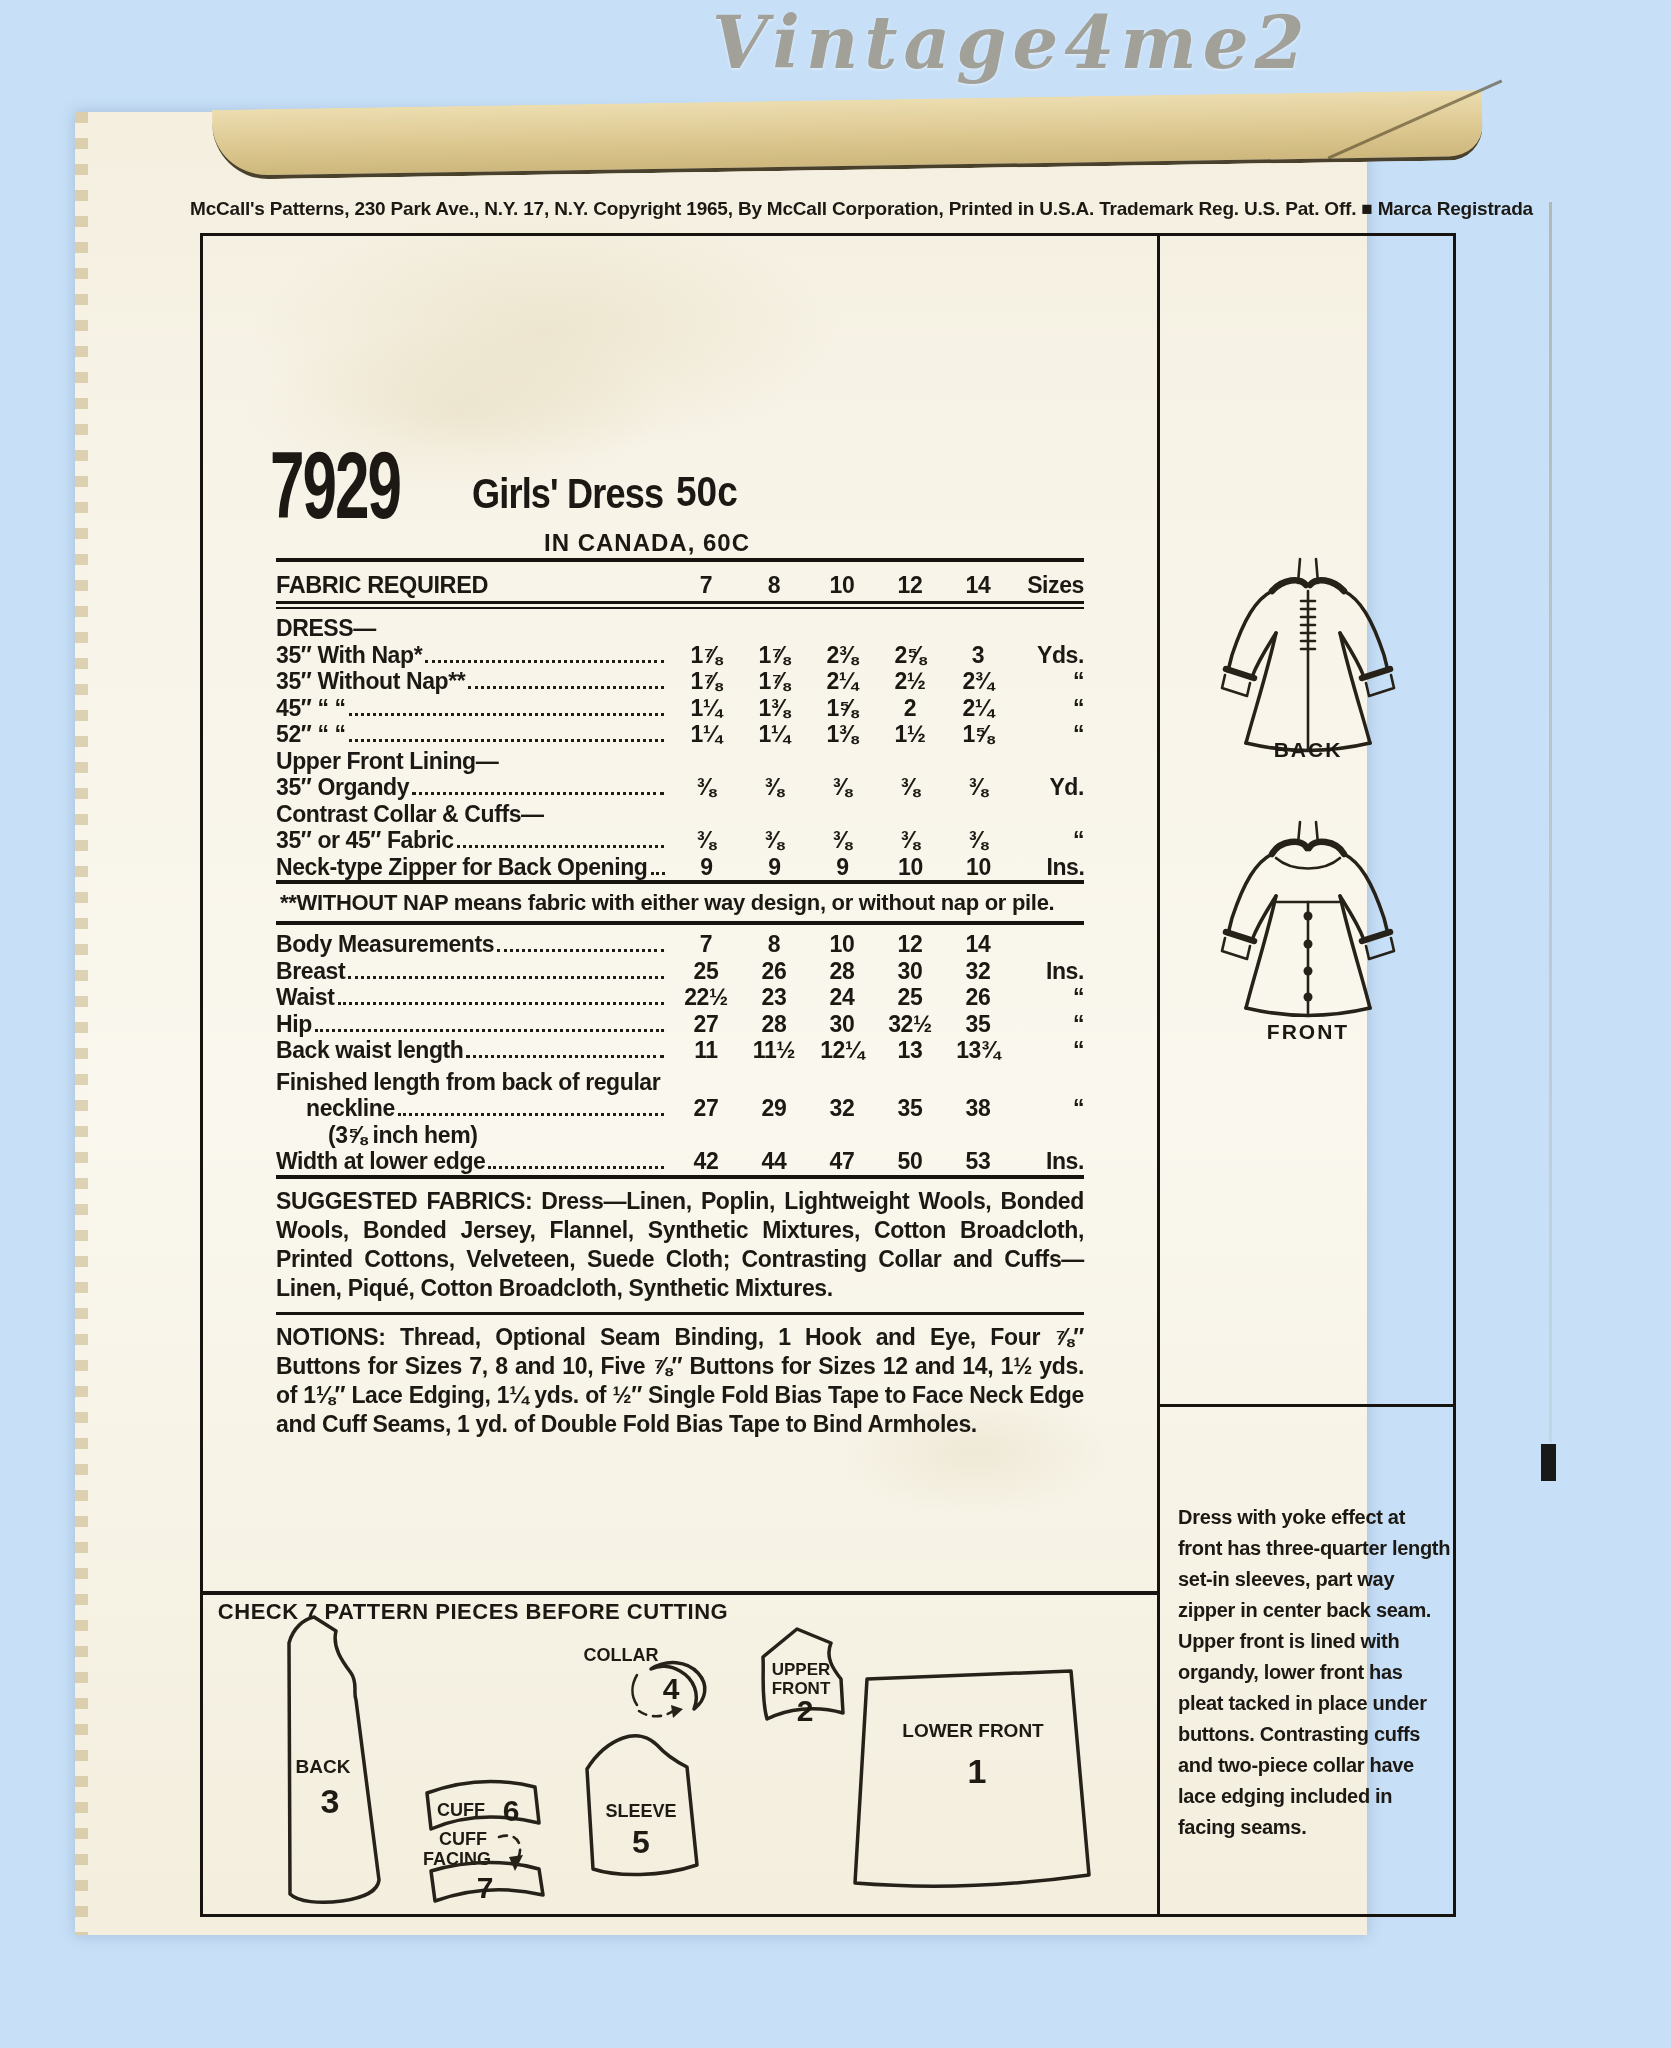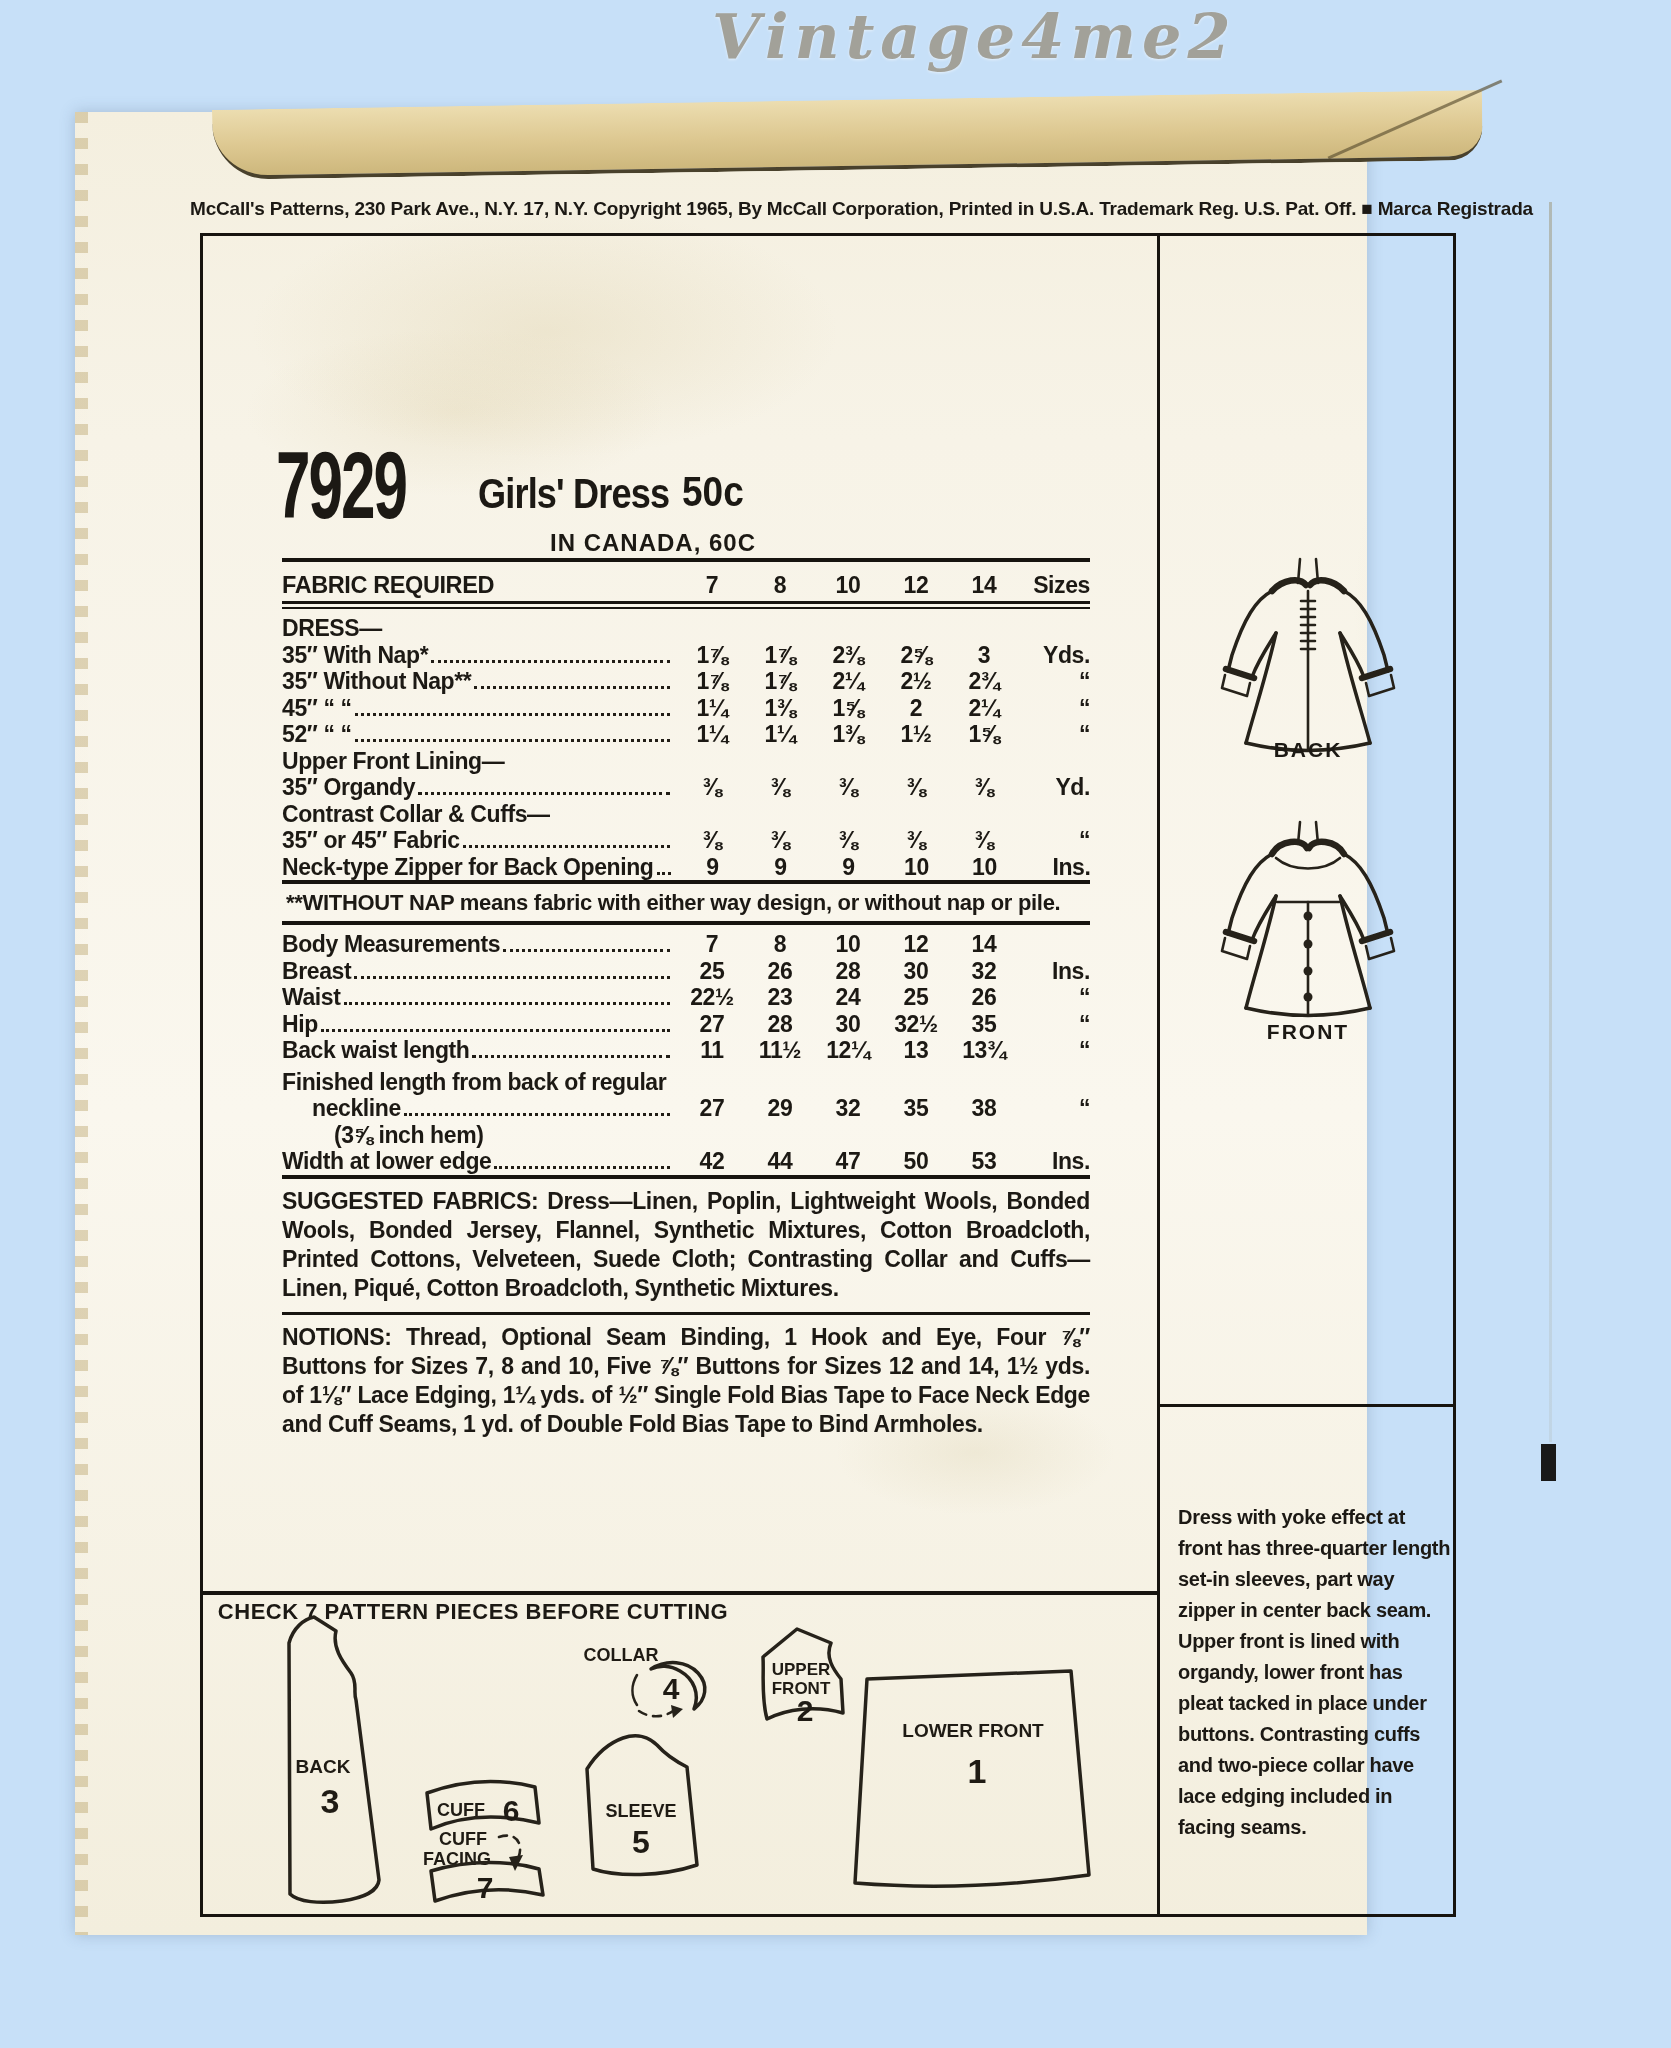--- a/index.html
+++ b/index.html
@@ -1,20 +1,20 @@
 <!DOCTYPE html>
 <html><head>
 <meta charset="utf-8">
 <style>
   html,body{margin:0;padding:0;background:#9fb8cc;}
   #canvas{position:relative;width:1671px;height:2048px;background:#c7e0f8;overflow:hidden;
           font-family:"Liberation Sans","DejaVu Sans",sans-serif;color:#1c1914;}
   
   #watermark{position:absolute;left:712px;top:0px;font-family:"DejaVu Serif","Liberation Serif",serif;
-             font-style:italic;font-weight:bold;font-size:62px;letter-spacing:6px;color:#a2a199;
+             font-style:italic;font-weight:bold;font-size:72px;letter-spacing:6px;color:#a2a199;
              text-shadow:0 1px 3px rgba(255,255,255,.55);z-index:60;}
   
   #paper{position:absolute;left:75px;top:112px;width:1292px;height:1823px;
          background:
            radial-gradient(ellipse 420px 180px at 470px 220px, rgba(205,186,130,.22), transparent 70%),
            radial-gradient(ellipse 300px 120px at 380px 300px, rgba(205,186,130,.18), transparent 70%),
            radial-gradient(ellipse 260px 420px at 1460px 500px, rgba(195,182,140,.25), transparent 70%),
            radial-gradient(ellipse 200px 90px at 900px 1340px, rgba(200,185,135,.18), transparent 70%),
            linear-gradient(180deg,#f4efdf 0%,#f7f3e7 18%,#faf7ee 55%,#f3eedd 100%);
          box-shadow:0 0 14px rgba(60,80,110,.25);}
@@ -29,21 +29,21 @@
   #flap-fold{position:absolute;left:1245px;top:6px;width:190px;height:3px;background:rgba(90,78,48,.65);
         transform:rotate(-24deg);}
   
   #copyright{position:absolute;left:115px;top:86px;width:1330px;font-size:19px;font-weight:700;
              letter-spacing:-0.2px;white-space:nowrap;}
   
   #main-box{position:absolute;left:125px;top:121px;width:1256px;height:1684px;box-sizing:border-box;
             border:3px solid #17140f;}
   #v-divider{position:absolute;left:1082px;top:121px;width:3px;height:1684px;background:#17140f;}
   
-  #lcol{position:absolute;left:207px;top:325px;width:808px;}
+  #lcol{position:absolute;left:201px;top:325px;width:808px;}
   #heading{position:relative;height:121px;}
   #pattern-number{position:absolute;left:-6px;top:2px;font-size:94px;line-height:94px;font-weight:900;
                   letter-spacing:-3px;transform:scaleX(.66);transform-origin:left top;}
   #girls-dress{position:absolute;left:196px;top:32px;font-size:43px;font-weight:700;letter-spacing:-1px;
                transform:scaleX(.84);transform-origin:left top;white-space:nowrap;}
   #price{position:absolute;left:400px;top:30px;font-size:43px;font-weight:700;
          transform:scaleX(.86);transform-origin:left top;}
   #canada-price{position:absolute;left:262px;top:92px;width:212px;text-align:right;font-size:24px;
                 font-weight:700;letter-spacing:1px;}
   .r4{border-top:4px solid #17140f;}

